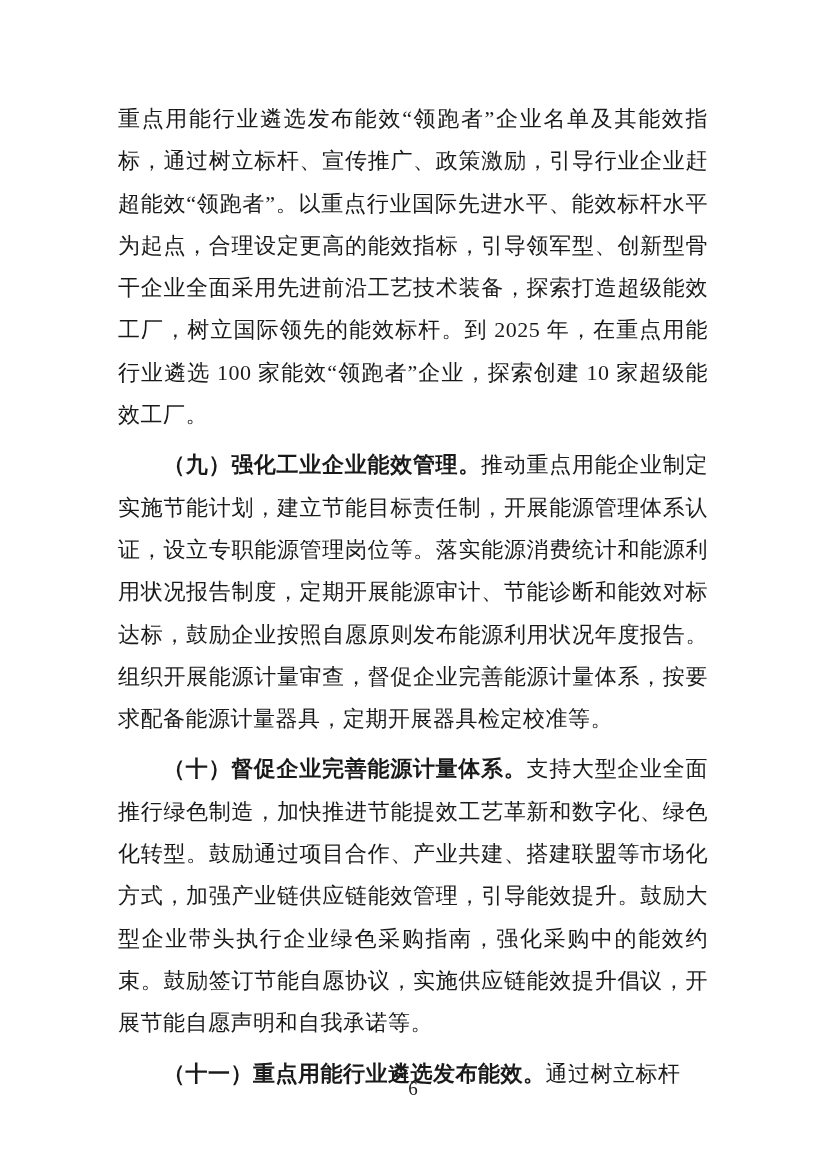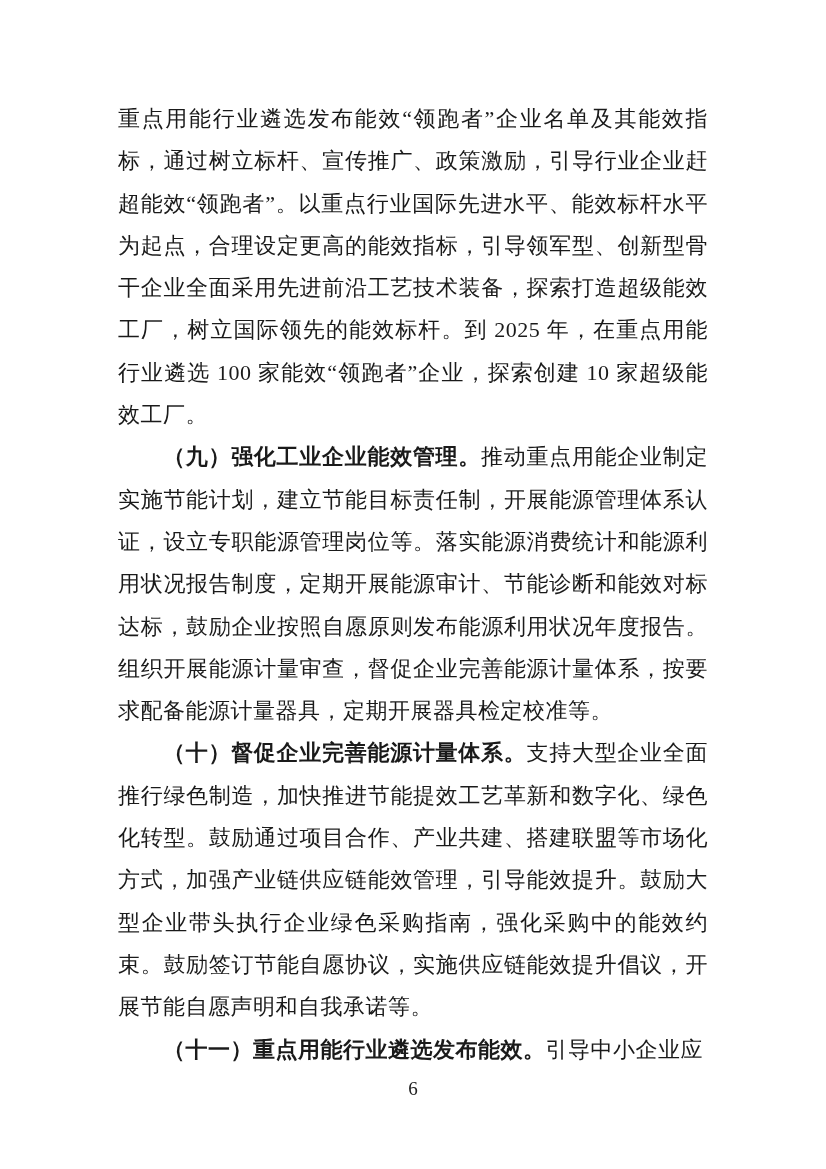--- a/index.html
+++ b/index.html
@@ -27,20 +27,21 @@
     padding: 0;
     font-size: 22px;
     line-height: 42.3px;
     color: #1a1a1a;
     text-align: justify;
     text-justify: inter-character;
     letter-spacing: 0.5px;
   }
   .para.indent {
     text-indent: 45px;
+    margin-top: 8px;
   }
   .run.bold {
     font-weight: bold;
   }
   .footer {
     position: absolute;
     left: 0;
     top: 1078px;
     width: 826px;
     text-align: center;
@@ -52,18 +53,18 @@
   }
 </style>
 </head>
 <body>
 
 <div class="page">
   <div class="doc-body">
       <p class="para"><span class="run">重点用能行业遴选发布能效“领跑者”企业名单及其能效指标，通过树立标杆、宣传推广、政策激励，引导行业企业赶超能效“领跑者”。以重点行业国际先进水平、能效标杆水平为起点，合理设定更高的能效指标，引导领军型、创新型骨干企业全面采用先进前沿工艺技术装备，探索打造超级能效工厂，树立国际领先的能效标杆。到 2025 年，在重点用能行业遴选 100 家能效“领跑者”企业，探索创建 10 家超级能效工厂。</span></p>
       <p class="para indent"><span class="run bold">（九）强化工业企业能效管理。</span><span class="run">推动重点用能企业制定实施节能计划，建立节能目标责任制，开展能源管理体系认证，设立专职能源管理岗位等。落实能源消费统计和能源利用状况报告制度，定期开展能源审计、节能诊断和能效对标达标，鼓励企业按照自愿原则发布能源利用状况年度报告。组织开展能源计量审查，督促企业完善能源计量体系，按要求配备能源计量器具，定期开展器具检定校准等。</span></p>
       <p class="para indent"><span class="run bold">（十）督促企业完善能源计量体系。</span><span class="run">支持大型企业全面推行绿色制造，加快推进节能提效工艺革新和数字化、绿色化转型。鼓励通过项目合作、产业共建、搭建联盟等市场化方式，加强产业链供应链能效管理，引导能效提升。鼓励大型企业带头执行企业绿色采购指南，强化采购中的能效约束。鼓励签订节能自愿协议，实施供应链能效提升倡议，开展节能自愿声明和自我承诺等。</span></p>
-      <p class="para indent"><span class="run bold">（十一）重点用能行业遴选发布能效。</span><span class="run">引导中小企业应</span></p>
+      <p class="para indent"><span class="run bold">（十一）重点用能行业遴选发布能效。</span><span class="run">通过树立标杆</span></p>
     </div>
   <div class="footer">
     <span class="page-number">6</span>
   </div>
 </div>
 
 </body></html>

